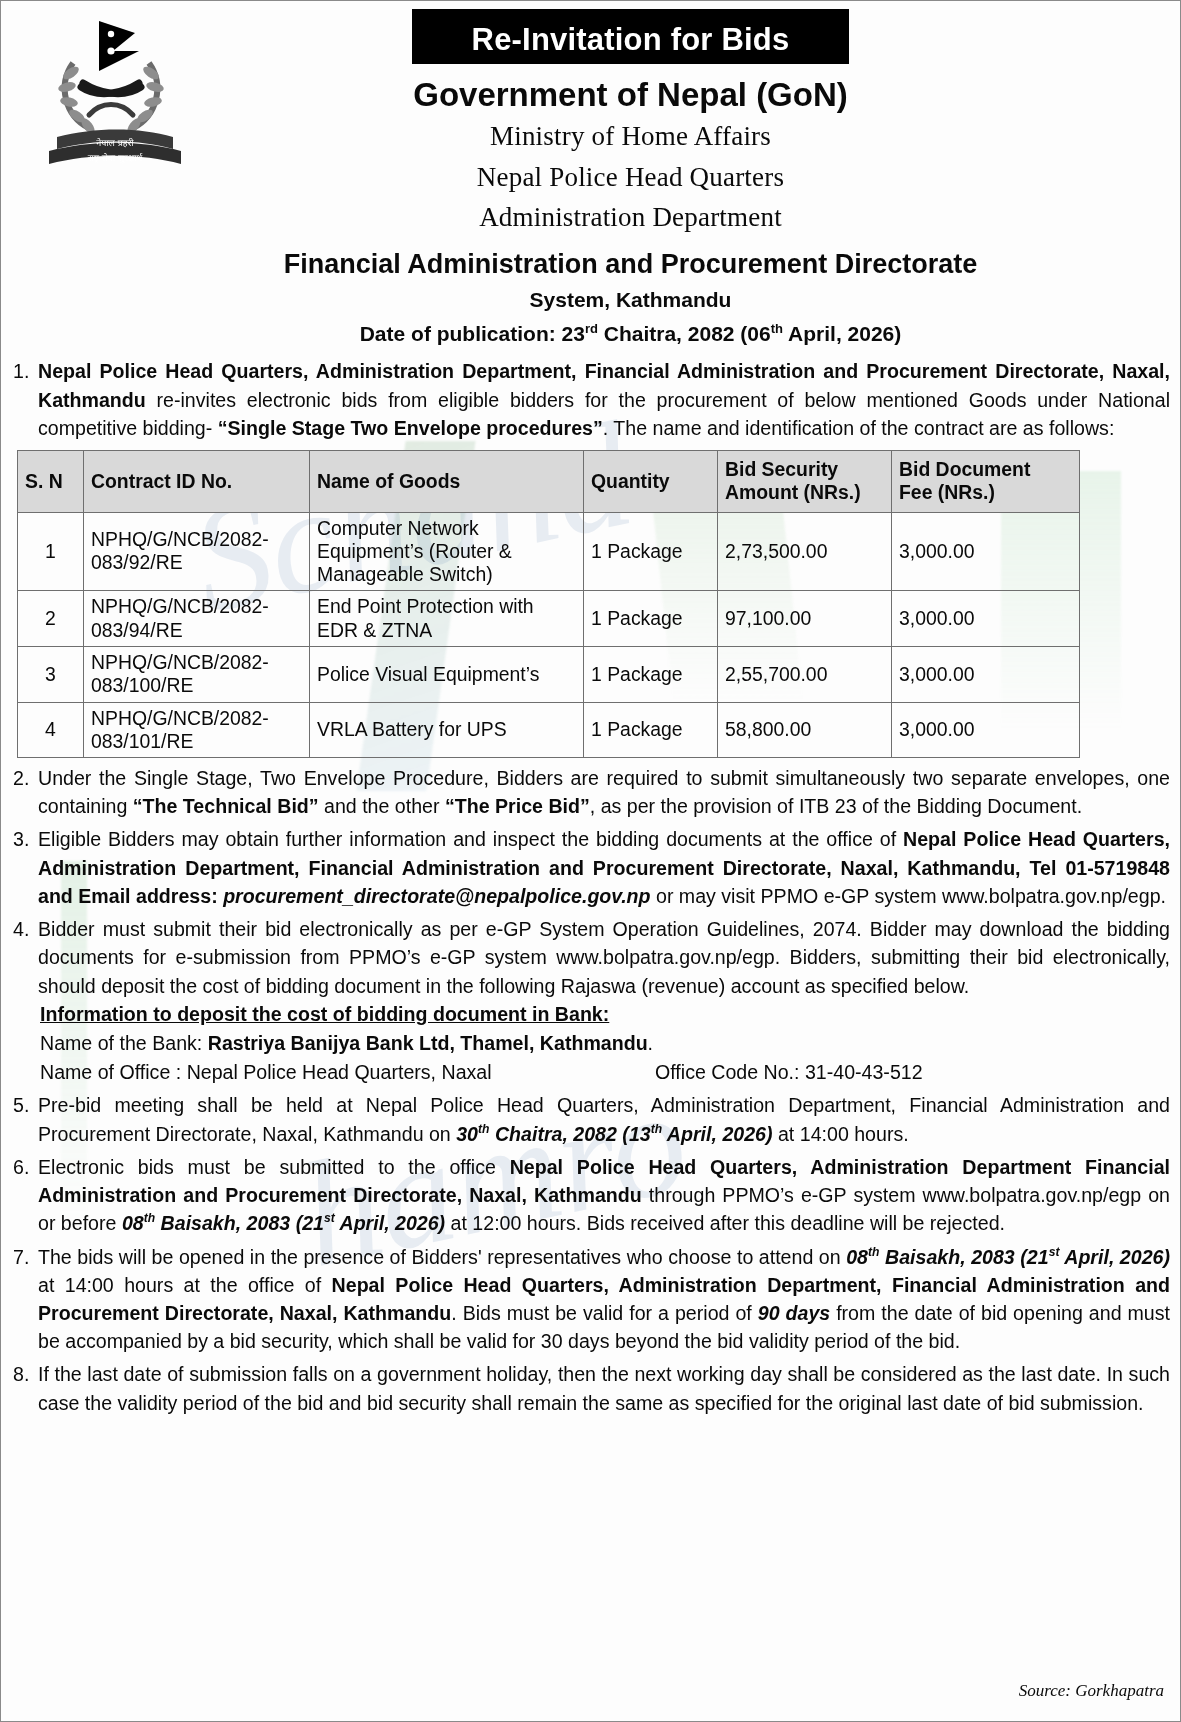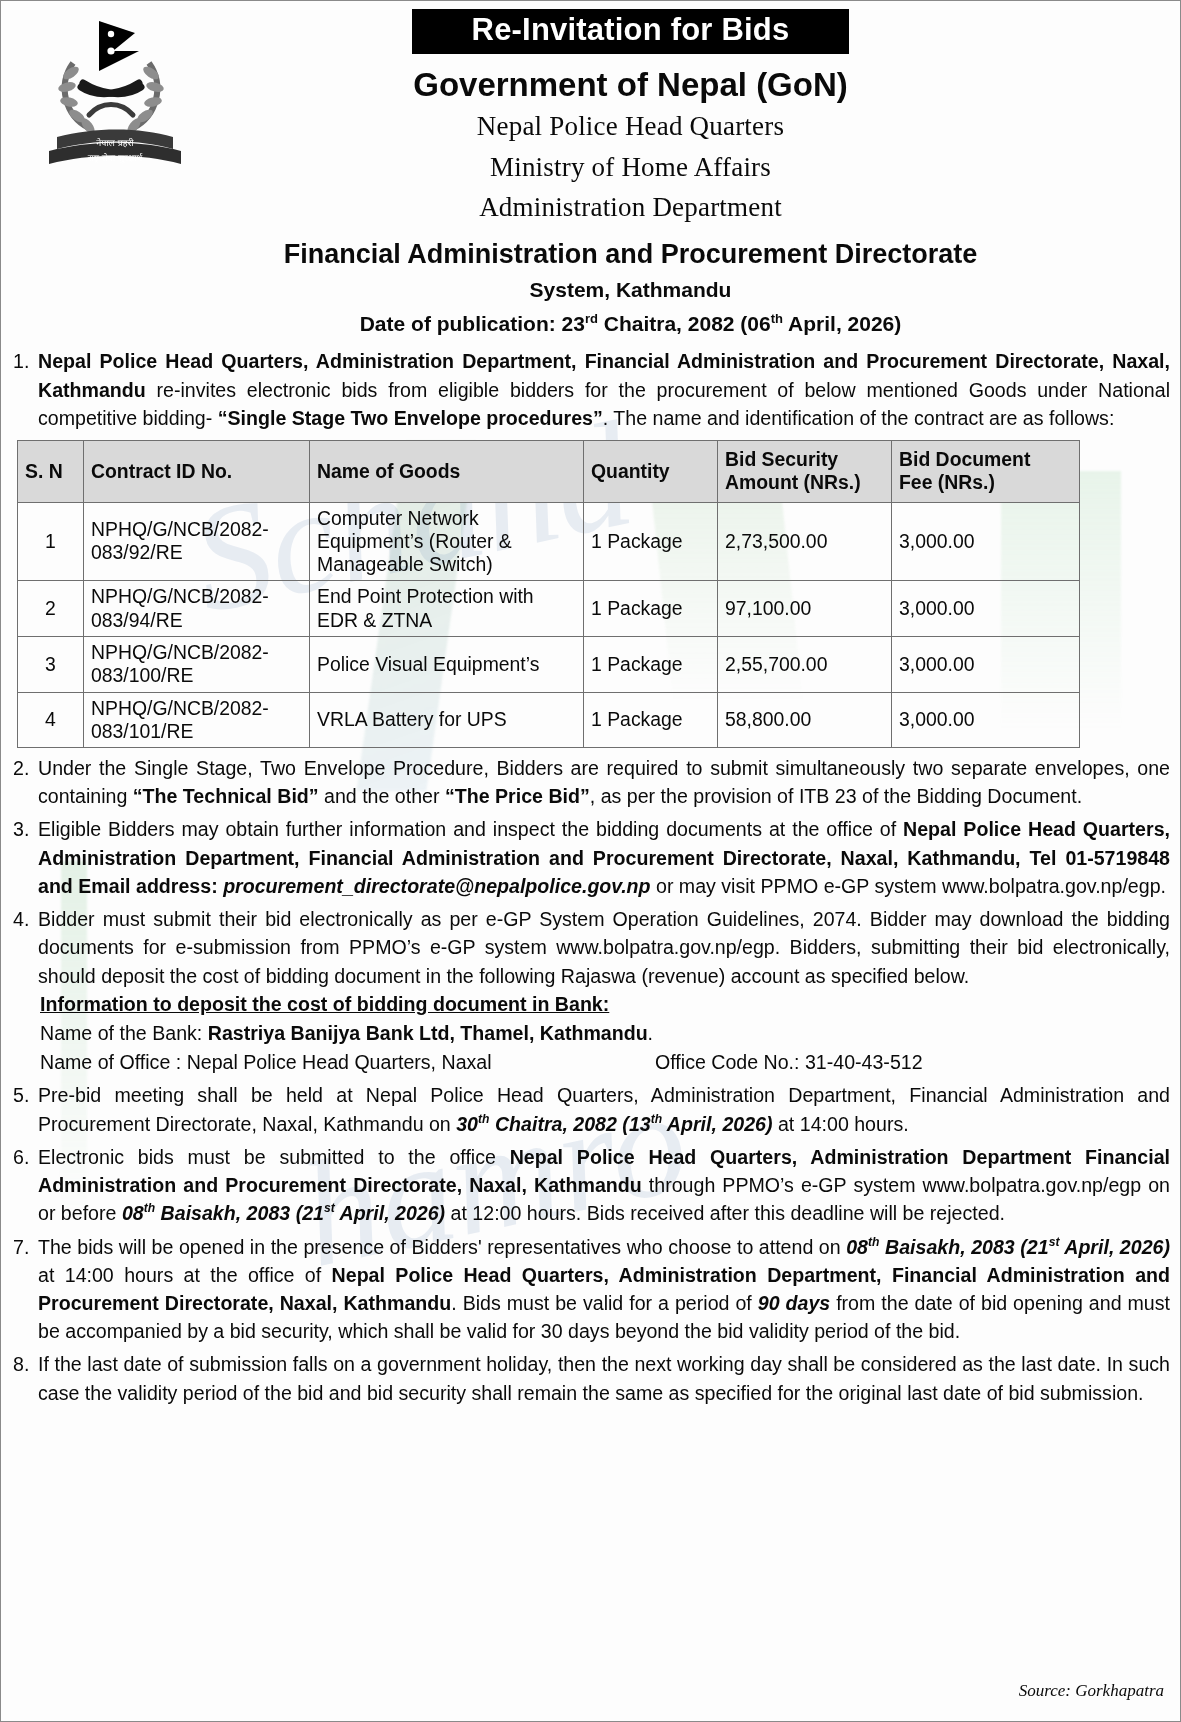--- a/index.html
+++ b/index.html
@@ -70,21 +70,21 @@
     text-align: center;
     padding-right: 120px;
   }
   .title-bar {
     display: inline-block;
     background: #000000;
     color: #ffffff;
     font-weight: bold;
     font-size: 31px;
     letter-spacing: .2px;
-    padding: 5px 60px 7px 60px;
+    padding: 15px 60px 7px 60px;
     line-height: 1.05;
     margin-bottom: 8px;
   }
   .gon {
     font-size: 33px;
     font-weight: bold;
     line-height: 1.18;
     margin: 4px 0 2px 0;
   }
   .serif-line {
@@ -250,22 +250,22 @@
             <path d="M22 136 C64 125 114 125 154 136 L154 149 C114 138 64 138 22 149 Z" fill="#2e2e2e"></path>
           </g>
           <text x="88" y="131" text-anchor="middle" font-family="'DejaVu Sans', sans-serif" font-size="9" fill="#ffffff">नेपाल प्रहरी</text>
           <text x="88" y="146" text-anchor="middle" font-family="'DejaVu Sans', sans-serif" font-size="9" fill="#ffffff">राष्ट्र सेवा सुरक्षार्थ</text>
         </svg>
       </div>
 
       <div class="header-text">
         <div class="title-bar">Re-Invitation for Bids</div>
         <div class="gon">Government of Nepal (GoN)</div>
+        <div class="serif-line">Ministry of Home Affairs</div>
         <div class="serif-line">Nepal Police Head Quarters</div>
-        <div class="serif-line">Ministry of Home Affairs</div>
         <div class="serif-line">Administration Department</div>
         <div class="directorate">Financial Administration and Procurement Directorate</div>
         <div class="naxal">System, Kathmandu</div>
         <div class="pubdate"><span>Date of publication:</span> <span>23</span><sup>rd</sup><span> Chaitra, 2082 (06</span><sup>th</sup><span> April, 2026)</span></div>
       </div>
     </div>
 
     <ol class="clauses">
 
       <li>

